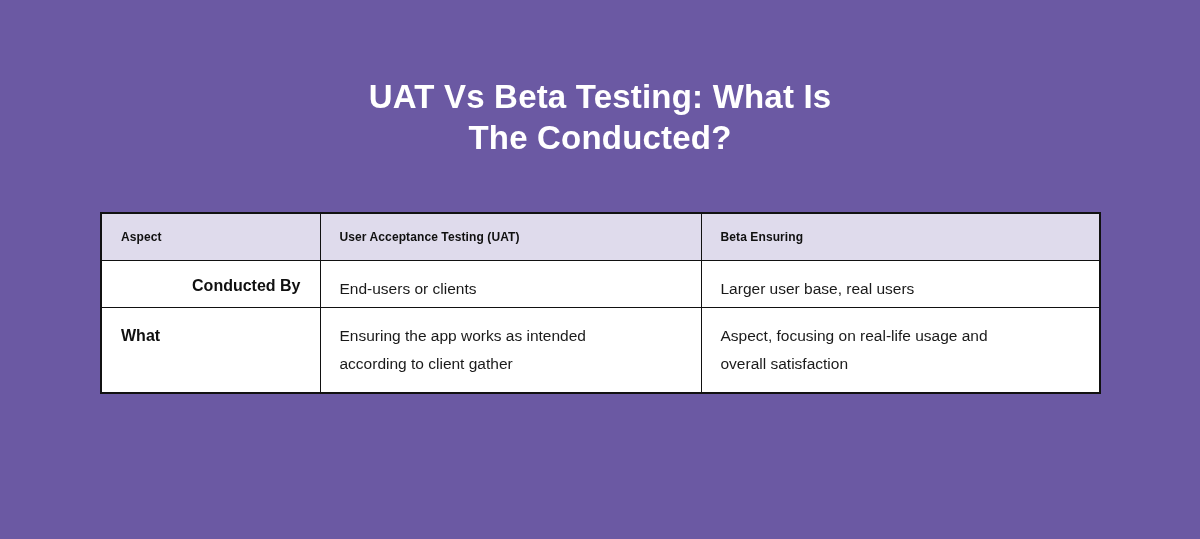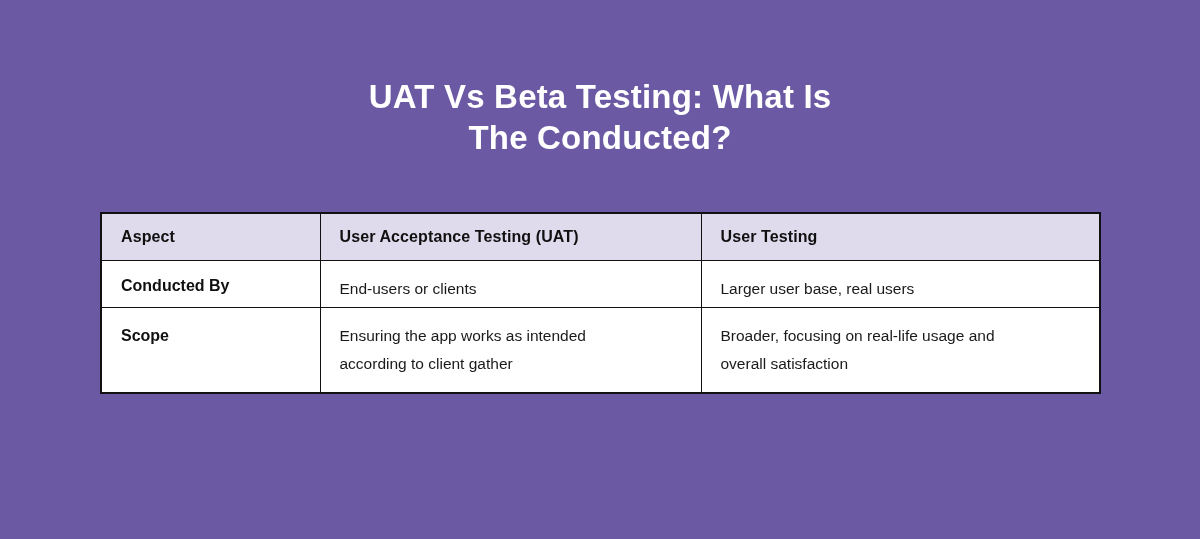--- a/index.html
+++ b/index.html
@@ -45,41 +45,41 @@
   table.cmp col.c3 { width:399px; }
   table.cmp th, table.cmp td {
     border:1px solid #111111;
     vertical-align:middle;
     text-align:left;
   }
   thead th {
     background:#DFDBEC;
     height:47px;
     padding:0 19px;
-    font-size:16px;
+    font-size:12px;
     font-weight:bold;
     color:#101010;
     letter-spacing:0.1px;
   }
   tbody td {
     background:#FFFFFF;
     padding:14px 19px;
     font-size:15.5px;
     color:#1A1A1A;
     line-height:28px;
   }
   tbody td.aspect {
     font-weight:bold;
     font-size:16px;
     color:#101010;
     vertical-align:top;
     padding-top:14px;
   }
   tbody tr.r-short td { height:47px; padding-top:11px; padding-bottom:0; }
-  tbody tr.r-short td.aspect { vertical-align:middle; padding-top:4px; }
+  tbody tr.r-short td.aspect { vertical-align:middle; padding-top:4px;text-align:right; }
   tbody tr.r-tall td { height:78px; vertical-align:top; padding-top:14px; }
   .cell-line { display:block; white-space:nowrap; }
 </style>
 </head>
 <body>
 
 <div class="page">
 
   <div class="title">
     <span>UAT Vs Beta Testing: What Is</span><br>
@@ -90,44 +90,44 @@
     <table class="cmp">
       <colgroup>
         <col class="c1">
           <col class="c2">
           <col class="c3">
       </colgroup>
       <thead>
         <tr>
           <th>Aspect</th>
           <th>User Acceptance Testing (UAT)</th>
-          <th>User Testing</th>
+          <th>Beta Ensuring</th>
         </tr>
       </thead>
       <tbody>
 
         <tr class="r-short">
           <td class="aspect">Conducted By</td>
           <td>
             <span class="cell-line">End-users or clients</span>
           </td>
           <td>
             <span class="cell-line">Larger user base, real users</span>
           </td>
         </tr>
 
 
         <tr class="r-tall">
-          <td class="aspect">Scope</td>
+          <td class="aspect">What</td>
           <td>
             <span class="cell-line">Ensuring the app works as intended</span>
             <span class="cell-line">according to client gather</span>
           </td>
           <td>
-            <span class="cell-line">Broader, focusing on real-life usage and</span>
+            <span class="cell-line">Aspect, focusing on real-life usage and</span>
             <span class="cell-line">overall satisfaction</span>
           </td>
         </tr>
 
       </tbody>
     </table>
   </div>
 
 </div>
 

